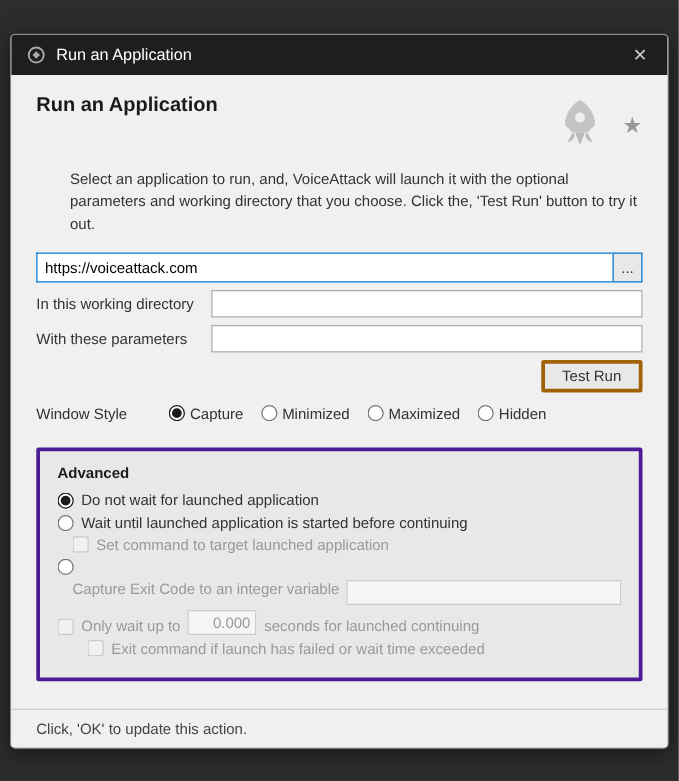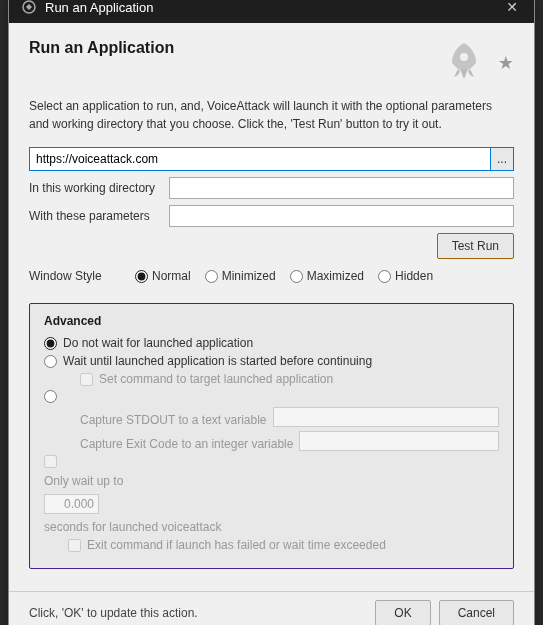--- a/index.html
+++ b/index.html
@@ -86,20 +86,21 @@
     .star-icon {
       font-size: 18px;
       color: #999;
       cursor: pointer;
     }
     .description {
       font-size: 12px;
       color: #333;
       margin-bottom: 14px;
       line-height: 1.5;
+      margin-left: 27px;
     }
     .form-row {
       display: flex;
       align-items: center;
       margin-bottom: 6px;
     }
     .form-row-url {
       display: flex;
       align-items: flex-end;
       margin-bottom: 6px;
@@ -143,21 +144,21 @@
       outline: none;
     }
     .test-run-row {
       display: flex;
       justify-content: flex-end;
       margin-bottom: 10px;
     }
     .test-run-btn {
       height: 26px;
       padding: 0 14px;
-      border: 1px solid #a16207;
+      border: 3px solid #a16207;
       background: #e8e8e8;
       cursor: pointer;
       font-size: 12px;
       color: #333;
       border-radius: 2px;
     }
     .window-style-row {
       display: flex;
       align-items: center;
       margin-bottom: 20px;
@@ -180,21 +181,21 @@
       font-size: 12px;
       color: #333;
       cursor: pointer;
     }
     .radio-option input[type="radio"] {
       accent-color: #1a1a1a;
       cursor: pointer;
     }
     .advanced-section {
       background: #e8e8e8;
-      border: 1px solid #4c1d95;
+      border: 3px solid #4c1d95;
       border-radius: 2px;
       padding: 10px 14px 12px 14px;
       margin-bottom: 10px;
     }
     .advanced-title {
       font-size: 12px;
       font-weight: bold;
       color: #1a1a1a;
       margin-bottom: 8px;
     }
@@ -205,24 +206,24 @@
       margin-bottom: 4px;
       font-size: 12px;
       color: #333;
     }
     .adv-radio-row input[type="radio"] {
       accent-color: #1a1a1a;
       cursor: pointer;
     }
     .adv-sub-row {
       display: flex;
-      align-items: flex-end;
+      align-items: flex-start;
       gap: 6px;
       margin-bottom: 4px;
-      margin-left: 36px;
+      margin-left: 12px;
       font-size: 12px;
       color: #999;
     }
     .adv-sub-input {
       flex: 1;
       height: 20px;
       border: 1px solid #ccc;
       padding: 2px 4px;
       font-size: 12px;
       background: #f5f5f5;
@@ -235,26 +236,25 @@
       margin-bottom: 4px;
       font-size: 12px;
       color: #999;
       padding-left: 24px;
     }
     .adv-checkbox-row input[type="checkbox"] {
       accent-color: #1a1a1a;
     }
     .wait-row {
       display: flex;
-      align-items: flex-start;
+      align-items: flex-end;
       gap: 6px;
       margin-bottom: 4px;
       font-size: 12px;
       color: #999;
-      flex-direction: column;
     }
     .wait-input {
       width: 55px;
       height: 20px;
       border: 1px solid #ccc;
       padding: 2px 4px;
       font-size: 12px;
       background: #f5f5f5;
       color: #999;
       text-align: right;
@@ -339,21 +339,21 @@
 
     <div class="test-run-row">
       <button class="test-run-btn">Test Run</button>
     </div>
 
     <div class="window-style-row">
       <span class="window-style-label">Window Style</span>
       <div class="radio-group">
         <label class="radio-option">
           <input type="radio" name="windowStyle" checked="" style="">
-          <span>Normal</span>
+          <span>Capture</span>
         </label>
         <label class="radio-option">
           <input type="radio" name="windowStyle" style="">
           <span>Minimized</span>
         </label>
         <label class="radio-option">
           <input type="radio" name="windowStyle" style="">
           <span>Maximized</span>
         </label>
         <label class="radio-option">
@@ -378,46 +378,38 @@
 
       <div class="adv-sub-row">
         <input type="checkbox" disabled="" style="">
         <span>Set command to target launched application</span>
       </div>
 
       <div class="adv-radio-row">
         <input type="radio" name="waitOption" style="">
       </div>
 
-      <div class="adv-sub-row">
-        <span>Capture STDOUT to a text variable</span>
-        <input class="adv-sub-input" type="text" style="">
-      </div>
 
       <div class="adv-sub-row">
         <span>Capture Exit Code to an integer variable</span>
         <input class="adv-sub-input" type="text" style="">
       </div>
 
       <div class="wait-row">
         <input type="checkbox" disabled="" style="">
         <span>Only wait up to</span>
         <input class="wait-input" type="text" value="0.000" style="">
-        <span>seconds for launched voiceattack</span>
+        <span>seconds for launched continuing</span>
       </div>
 
       <div class="adv-checkbox-row">
         <input type="checkbox" disabled="" style="">
         <span>Exit command if launch has failed or wait time exceeded</span>
       </div>
     </div>
   </div>
 
   <div class="footer-bar">
     <span class="footer-note">
       <span>Click, 'OK' to update this action.</span>
     </span>
-    <div class="footer-btns">
-      <button class="btn-ok">OK</button>
-      <button class="btn-cancel">Cancel</button>
-    </div>
   </div>
 </div>
 
 </body></html>

